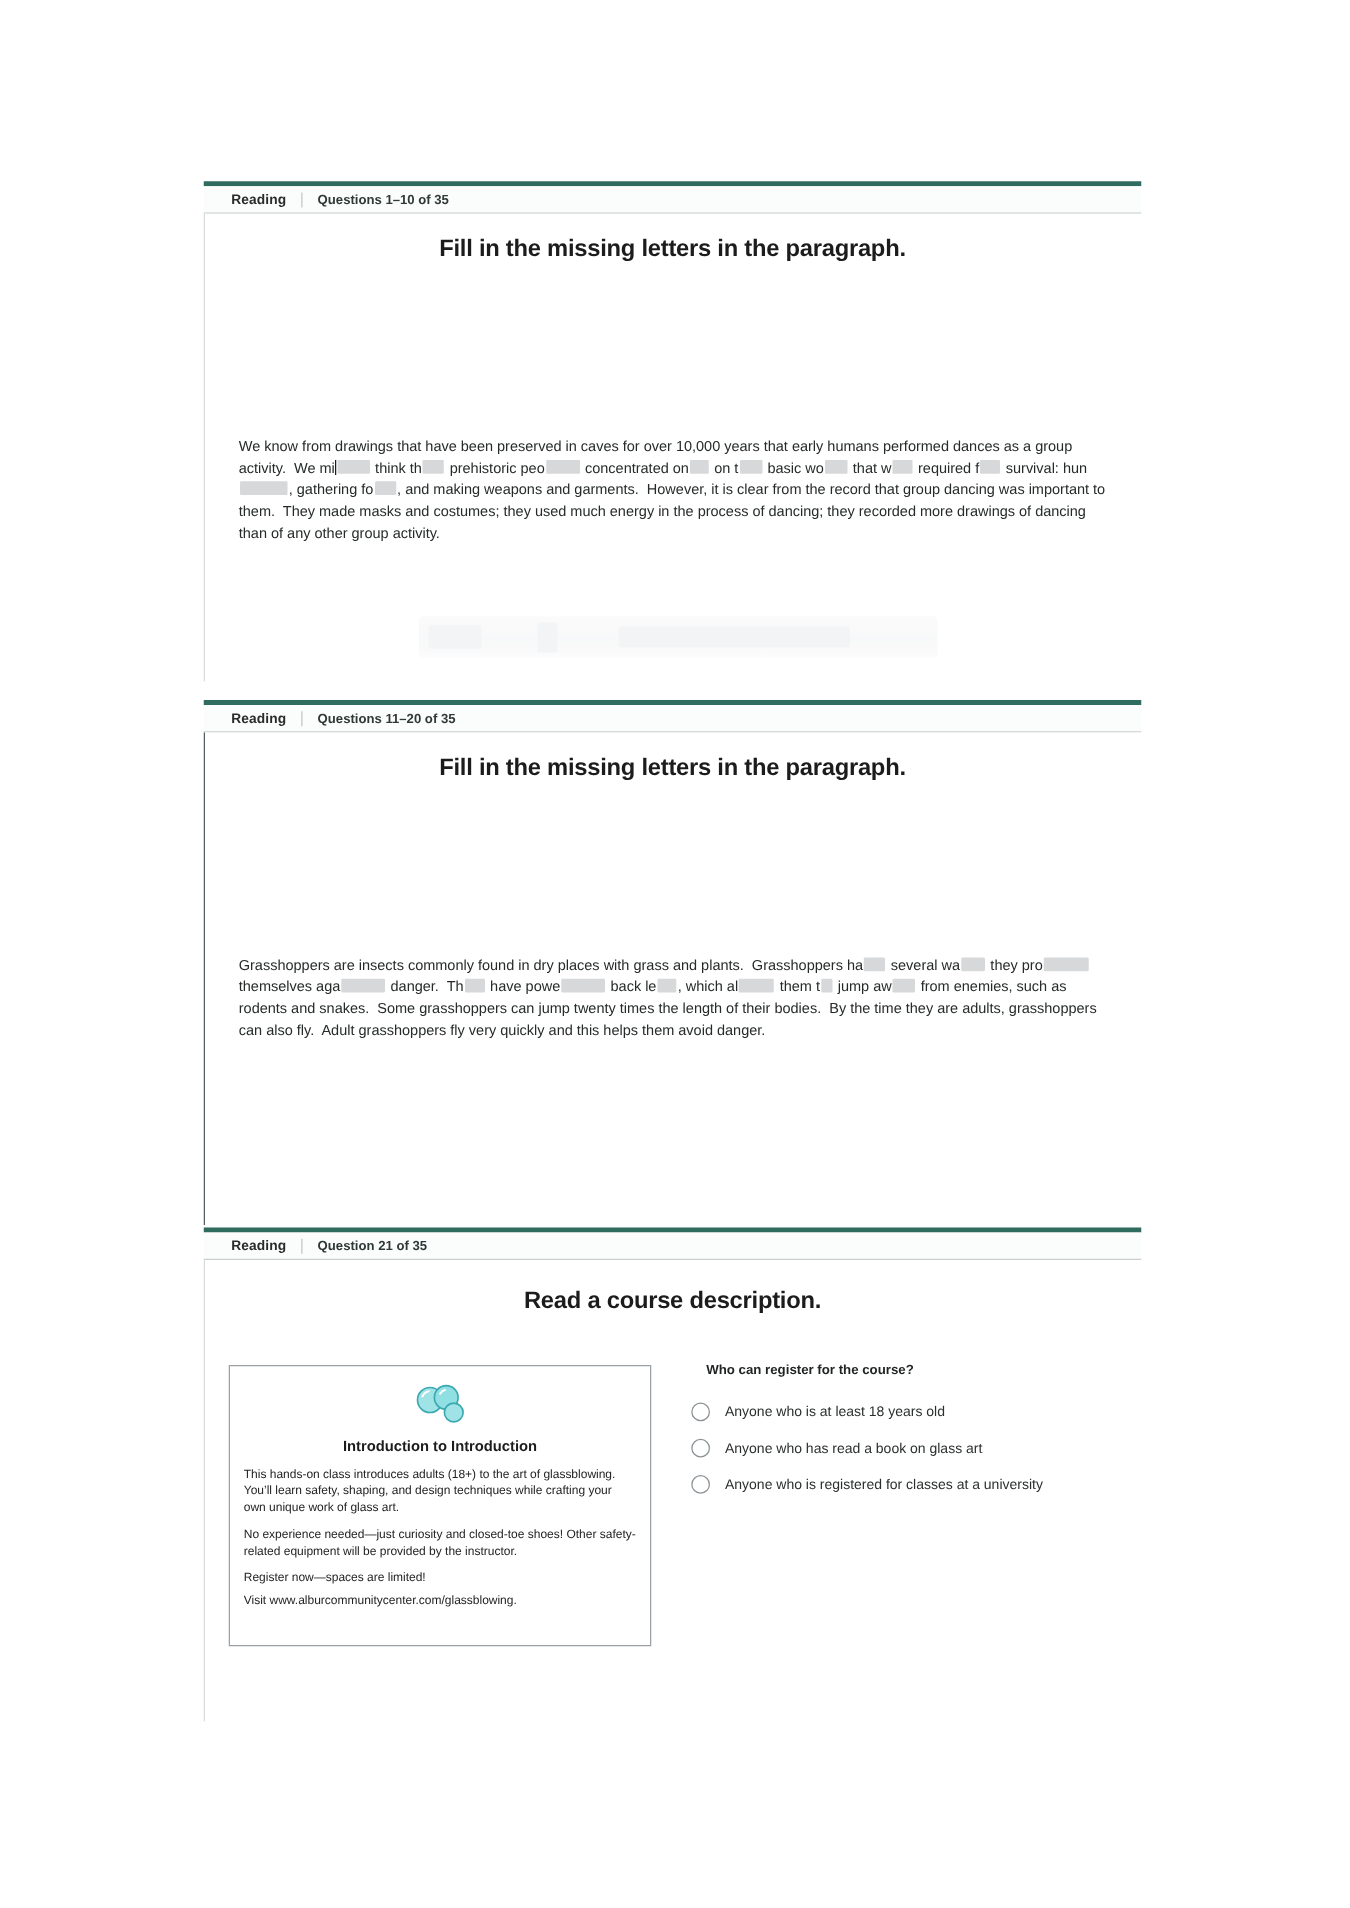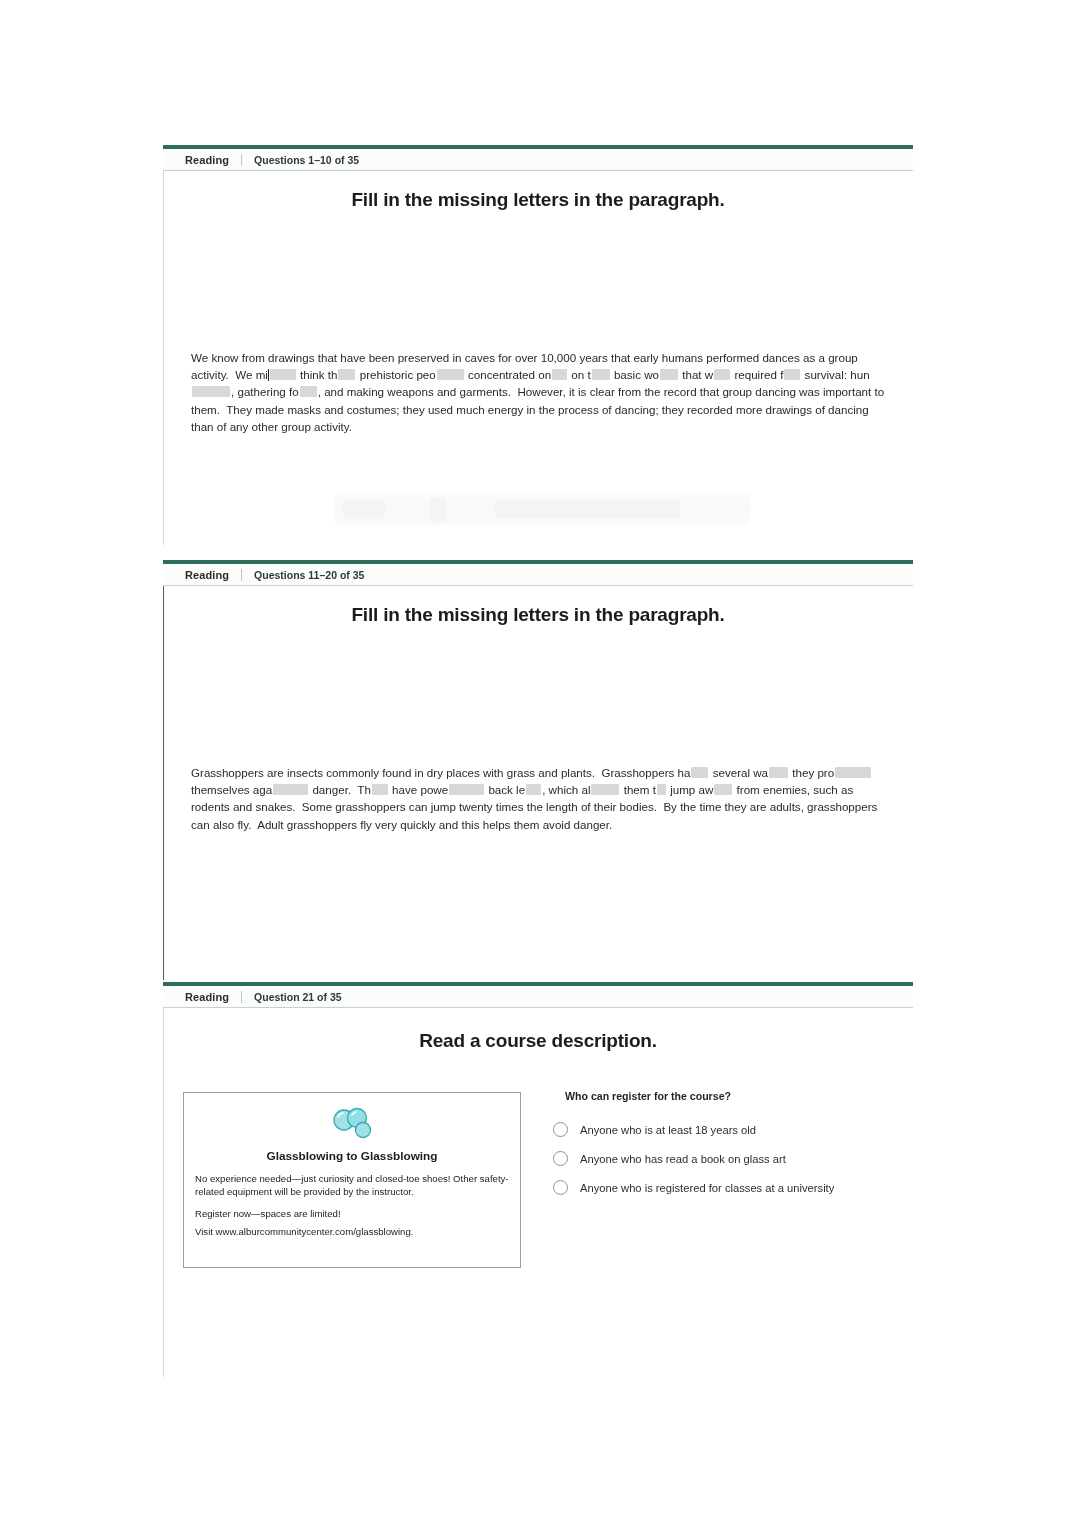--- a/index.html
+++ b/index.html
@@ -252,21 +252,22 @@
       <div class="card" style="left:20px; top:84px; width:338px;">
         <div class="card-icon">
           <svg width="46" height="34" viewBox="0 0 46 34">
             <circle cx="15" cy="13" r="10" fill="#9fe3e6" stroke="#3aa8b0" stroke-width="1.3"></circle>
             <circle cx="28" cy="11" r="9.5" fill="#8fdfe3" stroke="#3aa8b0" stroke-width="1.3"></circle>
             <circle cx="34" cy="23" r="7.5" fill="#9fe3e6" stroke="#3aa8b0" stroke-width="1.3"></circle>
             <path d="M9 10 a7 7 0 0 1 5 -4" fill="none" stroke="#ffffff" stroke-width="1.6" stroke-linecap="round"></path>
             <path d="M23 8 a6 6 0 0 1 4 -3" fill="none" stroke="#ffffff" stroke-width="1.5" stroke-linecap="round"></path>
           </svg>
         </div>
-        <div class="card-title">Glassblowing to Glassblowing</div>
+        <div class="card-title">Introduction to Introduction</div>
+        <p class="card-p">This hands-on class introduces adults (18+) to the art of glassblowing. You’ll learn safety, shaping, and design techniques while crafting your own unique work of glass art.</p>
         <p class="card-p">No experience needed—just curiosity and closed-toe shoes! Other safety-related equipment will be provided by the instructor.</p>
         <p class="card-p tight">Register now—spaces are limited!</p>
         <p class="card-p" style="margin-bottom:16px;">Visit www.alburcommunitycenter.com/glassblowing.</p>
       </div>
 
       <div class="q-prompt" style="left:390px; top:82px; width:330px;">Who can register for the course?</div>
 
       <div class="opt-list" style="left:390px; top:107px; width:340px;">
         <div class="opt">
           <span class="radio"></span>

